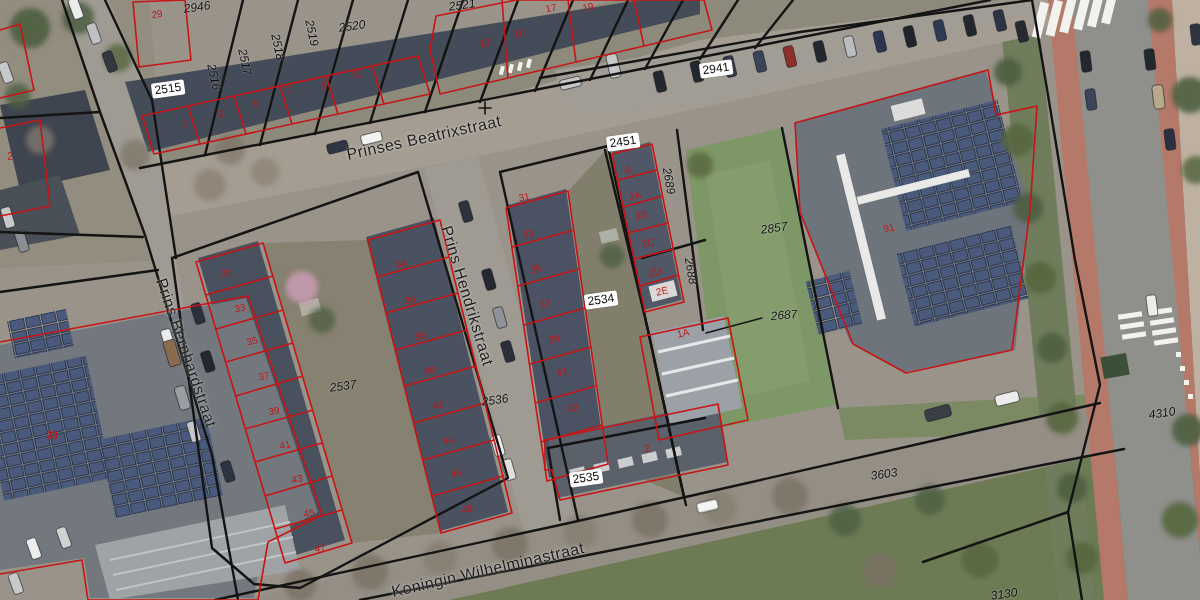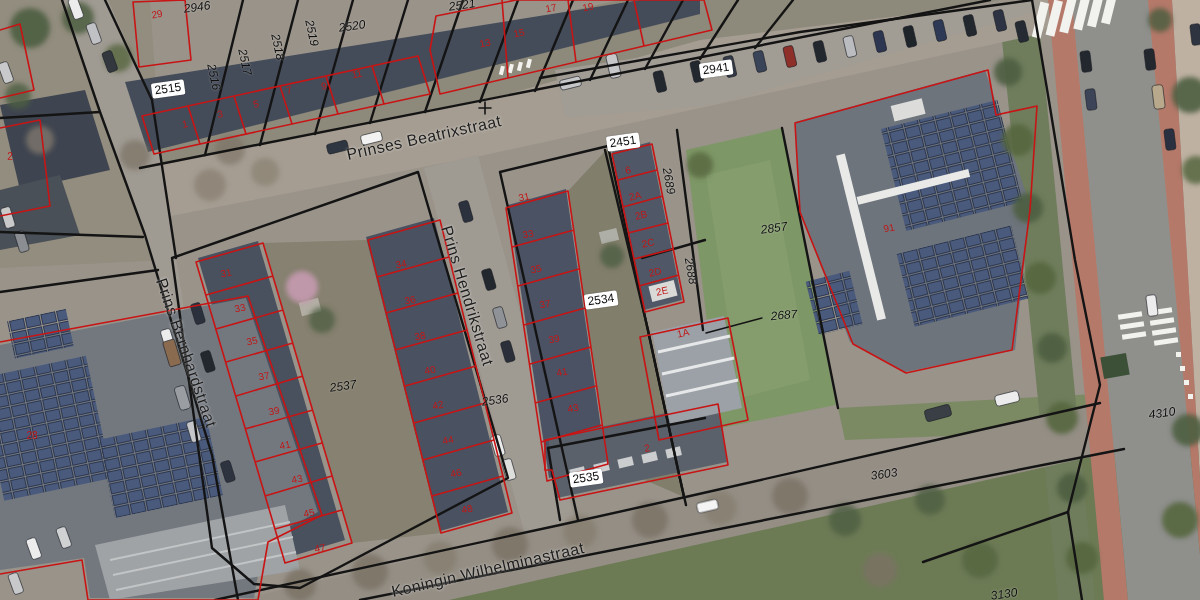--- a/index.html
+++ b/index.html
@@ -344,16 +344,16 @@
       <div class="lbl house" style="left: 562px; top: 372px; transform: translate(-50%, -50%) rotate(-12deg);">41</div>
       <div class="lbl house" style="left: 573px; top: 408px; transform: translate(-50%, -50%) rotate(-12deg);">43</div>
       <div class="lbl house" style="left: 628px; top: 170px; transform: translate(-50%, -50%) rotate(-12deg);">6</div>
       <div class="lbl house" style="left: 635px; top: 196px; transform: translate(-50%, -50%) rotate(-12deg);">2A</div>
       <div class="lbl house" style="left: 641px; top: 215px; transform: translate(-50%, -50%) rotate(-12deg);">2B</div>
       <div class="lbl house" style="left: 648px; top: 243px; transform: translate(-50%, -50%) rotate(-12deg);">2C</div>
       <div class="lbl house" style="left: 655px; top: 272px; transform: translate(-50%, -50%) rotate(-12deg);">2D</div>
       <div class="lbl house" style="left: 662px; top: 291px; transform: translate(-50%, -50%) rotate(-12deg);">2E</div>
       <div class="lbl house" style="left: 683px; top: 333px; transform: translate(-50%, -50%) rotate(-12deg);">1A</div>
       <div class="lbl house" style="left: 889px; top: 228px; transform: translate(-50%, -50%) rotate(-12deg);">91</div>
-      <div class="lbl house" style="left: 32px; top: 435px; transform: translate(-50%, -50%) rotate(0deg);">28</div>
+      <div class="lbl house" style="left: 52px; top: 435px; transform: translate(-50%, -50%) rotate(0deg); font-weight: bold;">28</div>
       <div class="lbl house" style="left: 647px; top: 448px; transform: translate(-50%, -50%) rotate(-12deg);">2</div>
     </div>
 </div>
 
 </body></html>

